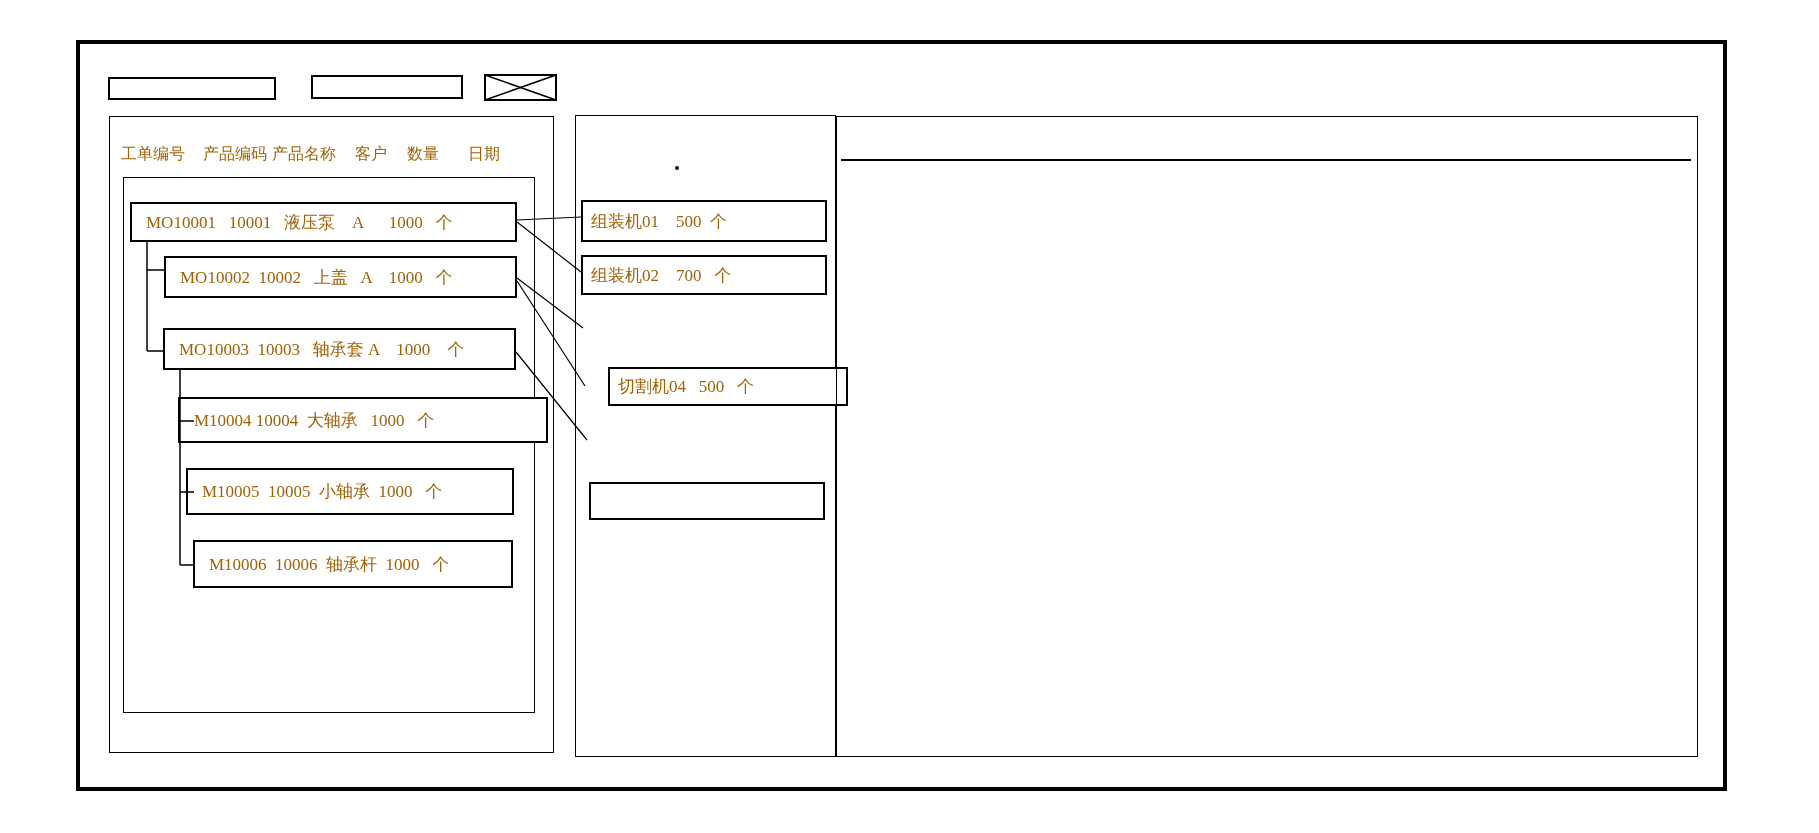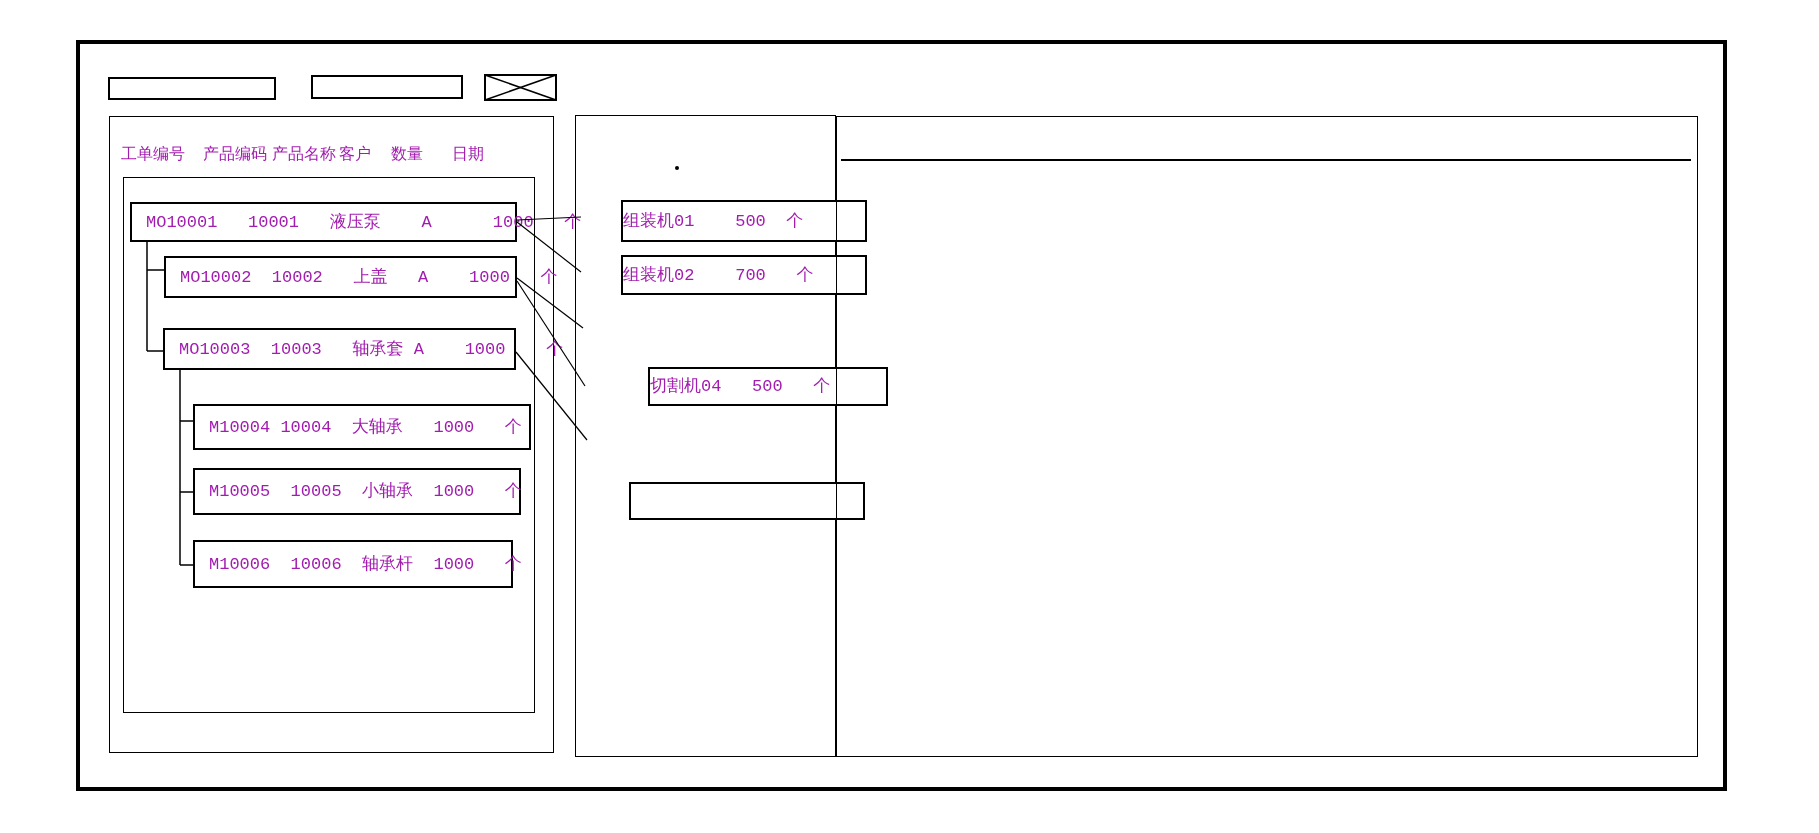--- a/index.html
+++ b/index.html
@@ -1,30 +1,30 @@
 <!DOCTYPE html>
 <html><head>
 <meta charset="utf-8">
 <style>
   html,body{margin:0;padding:0;background:#ffffff;}
   .page{
     position:relative;width:1819px;height:833px;background:#ffffff;
-    font-family:Liberation Mono, monospace;color:#a21caf;
+    font-family:Liberation Serif, serif;color:#a16207;
     overflow:hidden;
   }
   .abs{position:absolute;box-sizing:border-box;}
   .outer-frame{border:4px solid #000;background:transparent;}
   .panel{border:1.5px solid #000;background:transparent;}
   .wbox{border:2px solid #000;background:#fff;display:flex;align-items:center;}
   .field{border:2px solid #000;background:#fff;}
   .rowtext{font-size:17px;white-space:pre;line-height:1;}
   .headers{display:flex;align-items:center;font-size:16px;white-space:nowrap;}
   .headers span{display:inline-block;}
   .obox{padding-left:14px;}
-  .mbox{margin-left:40px;}
+  .mbox{padding-left:8px;}
   .divider{position:absolute;left:4px;right:6px;top:42px;border-top:2px solid #000;}
   .dot{position:absolute;width:4px;height:4px;background:#000;border-radius:50%;}
   svg.overlay{position:absolute;left:0;top:0;pointer-events:none;}
 </style>
 </head>
 <body>
 
 <div class="page">
 
   <div class="abs outer-frame" style="left:76px;top:40px;width:1651px;height:751px;"></div>
@@ -38,40 +38,40 @@
       <line x1="72" y1="1" x2="1" y2="26" stroke="#000" stroke-width="1.5"></line>
     </svg>
   </div>
 
   <div class="abs panel" style="left:109px;top:116px;width:445px;height:637px;"></div>
 
   <div class="abs headers" style="left:121px;top:144px;height:20px;">
     <span>工单编号</span>
     <span style="margin-left:18px;text-align:center;">产品编码</span>
     <span style="margin-left:5px;">产品名称</span>
-    <span style="margin-left:3px;">客户</span>
+    <span style="margin-left:19px;">客户</span>
     <span style="margin-left:20px;">数量</span>
     <span style="margin-left:29px;">日期</span>
   </div>
 
   <div class="abs panel" style="left:123px;top:177px;width:412px;height:536px;"></div>
 
   <div class="abs wbox obox" style="left:130px;top:202px;width:387px;height:40px;">
     <span class="rowtext">MO10001   10001   液压泵    A      1000   个</span>
   </div>
   <div class="abs wbox obox" style="left:164px;top:256px;width:353px;height:42px;">
     <span class="rowtext">MO10002  10002   上盖   A    1000   个</span>
   </div>
   <div class="abs wbox obox" style="left:163px;top:328px;width:353px;height:42px;">
     <span class="rowtext">MO10003  10003   轴承套 A    1000    个</span>
   </div>
-  <div class="abs wbox obox" style="left:193px;top:397px;width:338px;height:46px;margin-top:7px;">
+  <div class="abs wbox obox" style="left:178px;top:397px;width:370px;height:46px;">
     <span class="rowtext">M10004 10004  大轴承   1000   个</span>
   </div>
-  <div class="abs wbox obox" style="left:193px;top:468px;width:328px;height:47px;">
+  <div class="abs wbox obox" style="left:186px;top:468px;width:328px;height:47px;">
     <span class="rowtext">M10005  10005  小轴承  1000   个</span>
   </div>
   <div class="abs wbox obox" style="left:193px;top:540px;width:320px;height:48px;">
     <span class="rowtext">M10006  10006  轴承杆  1000   个</span>
   </div>
 
   <div class="abs panel" style="left:575px;top:115px;width:261px;height:642px;">
     <span class="dot" style="left:99px;top:50px;"></span>
   </div>
 

